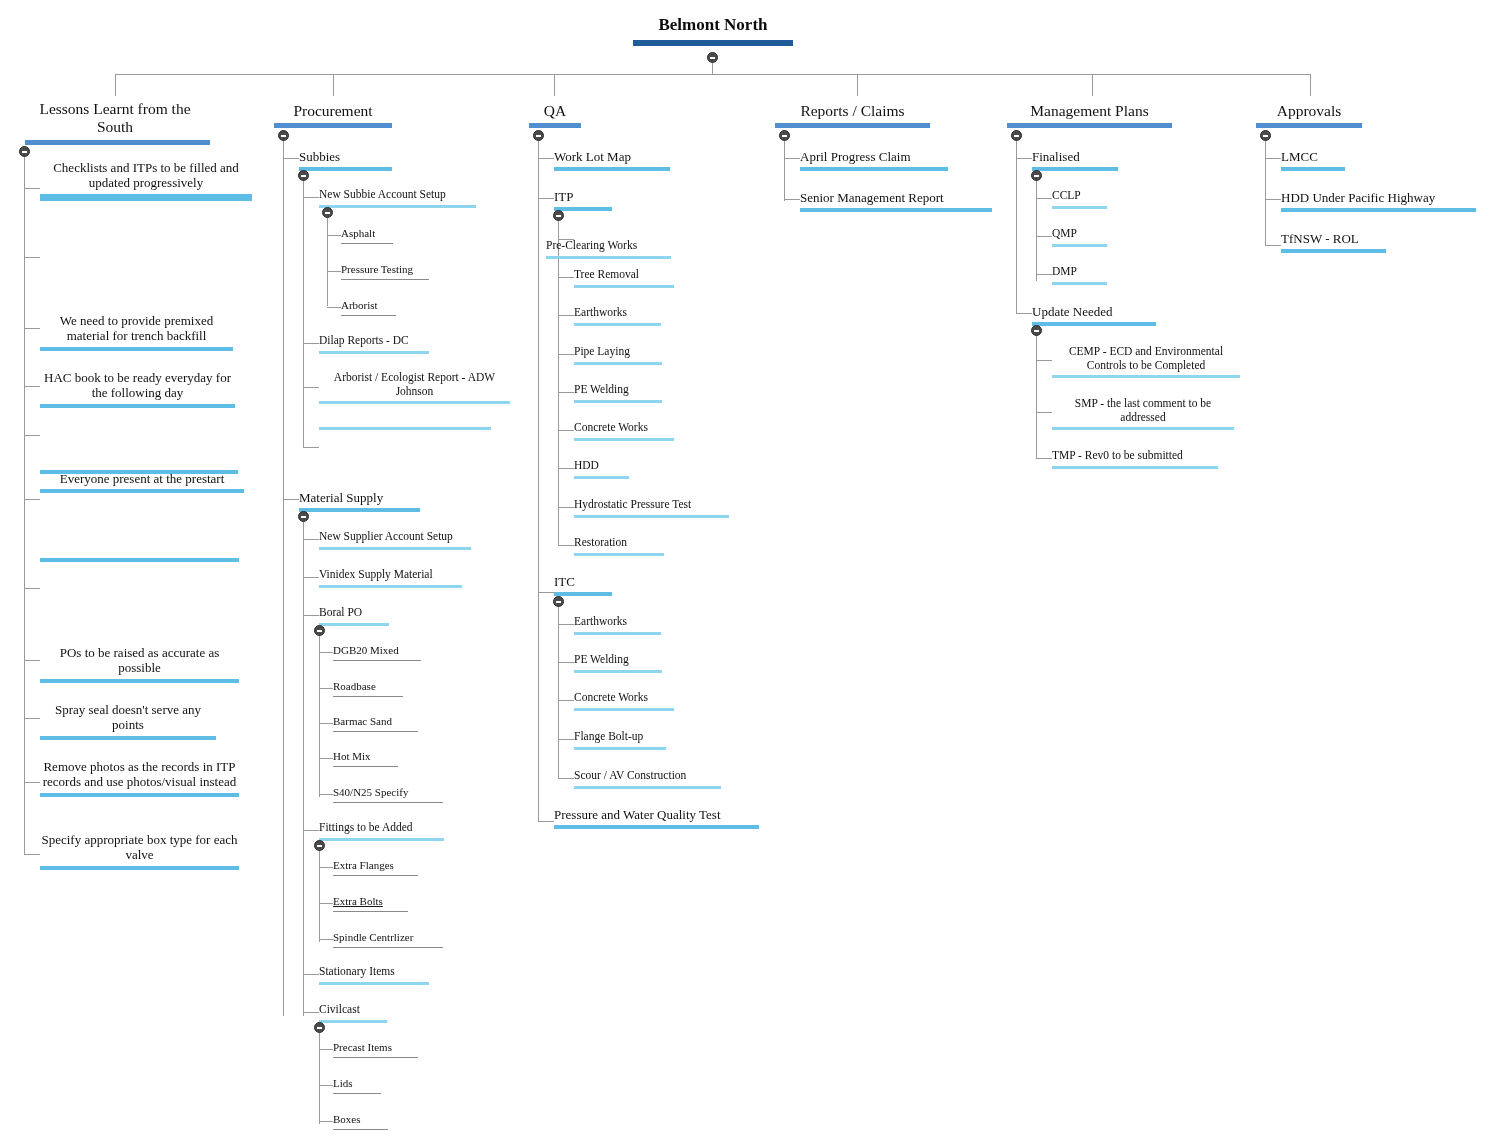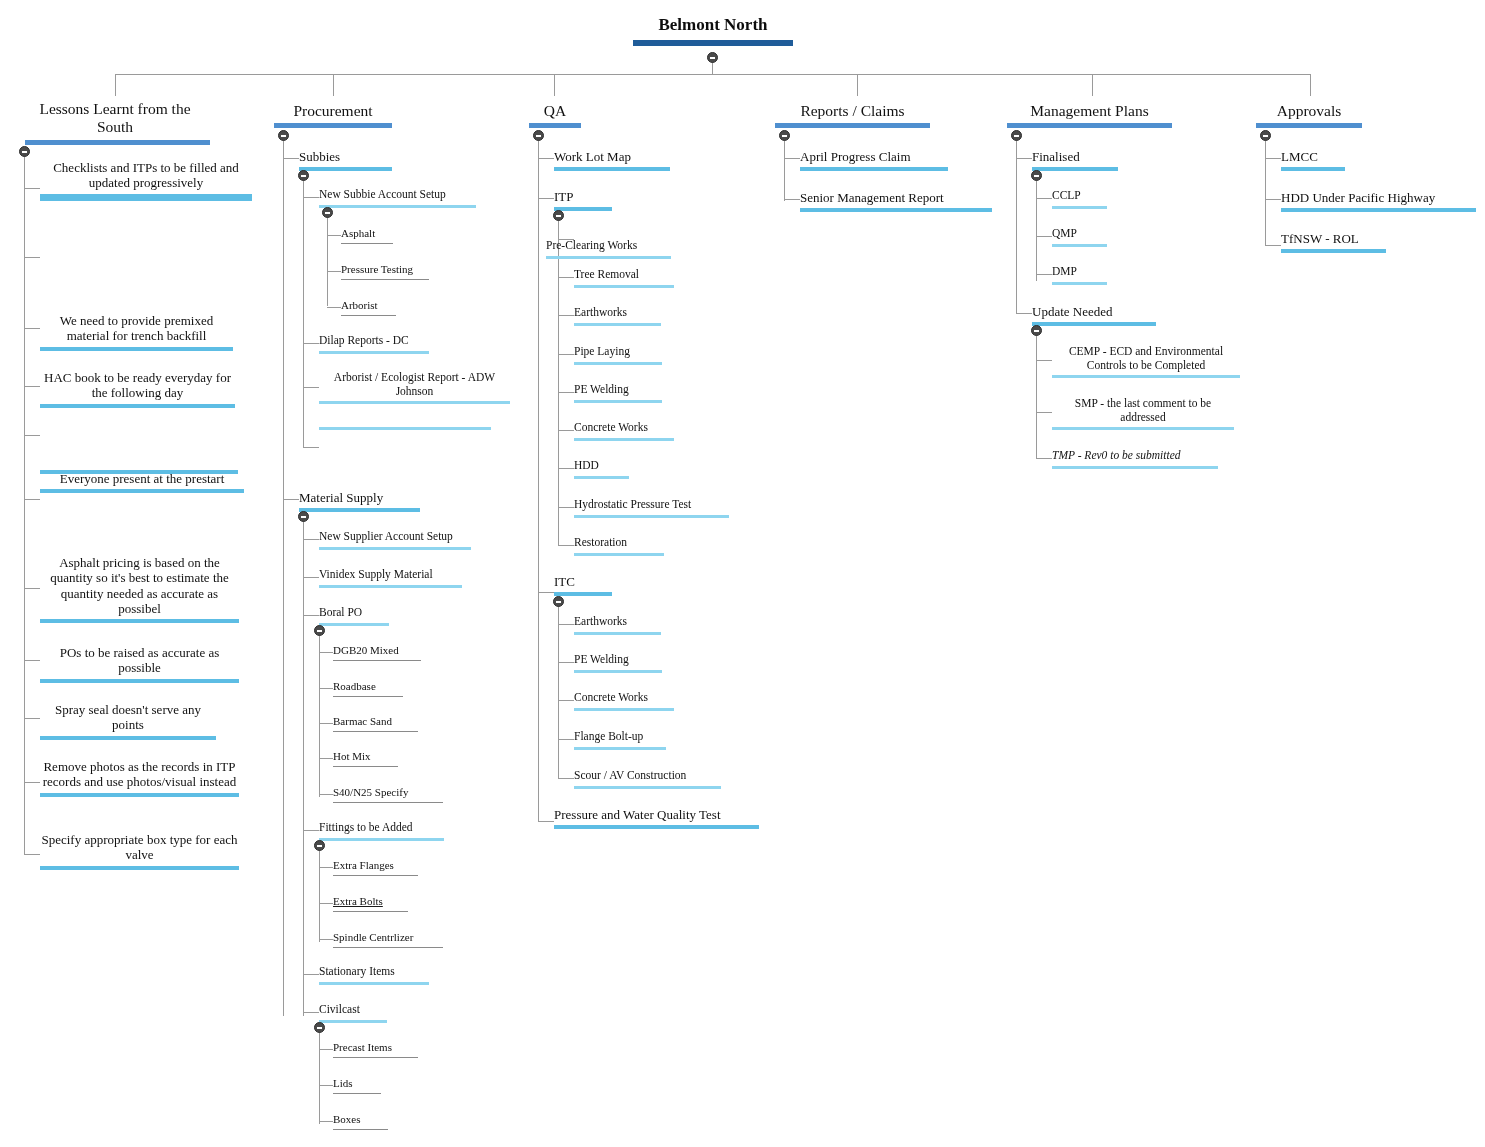--- a/index.html
+++ b/index.html
@@ -145,21 +145,20 @@
   <span class="bar" style="width:204px;"></span>
 </div>
 
 <div class="elbow" style="left:24px; top:499px; width:16px;"></div>
 <div class="node lv2" style="left:40px; top:467px; width:198px;">
   <span class="bar" style="width:198px;"></span>
 </div>
 
 <div class="elbow" style="left:24px; top:588px; width:16px;"></div>
 <div class="node lv2" style="left:40px; top:555px; width:199px;">
-  <span class="label">Asphalt pricing is based on the quantity so it's best to estimate the quantity needed as accurate as possibel</span>
   <span class="bar" style="width:199px;"></span>
 </div>
 
 <div class="elbow" style="left:24px; top:660px; width:16px;"></div>
 <div class="node lv2" style="left:40px; top:645px; width:199px;">
   <span class="label">POs to be raised as accurate as possible</span>
   <span class="bar" style="width:199px;"></span>
 </div>
 
 <div class="elbow" style="left:24px; top:718px; width:16px;"></div>
@@ -539,21 +538,21 @@
   <span class="bar" style="width:188px;"></span>
 </div>
 
 <div class="elbow" style="left:1036px; top:412px; width:16px;"></div>
 <div class="node lv3 align-c" style="left:1052px; top:397px; width:182px;">
   <span class="label">SMP - the last comment to be addressed</span>
   <span class="bar" style="width:182px;"></span>
 </div>
 
 <div class="elbow" style="left:1036px; top:458px; width:16px;"></div>
-<div class="node lv3 align-l" style="left:1052px; top:449px; width:166px;font-style:italic;">
+<div class="node lv3 align-l" style="left:1052px; top:449px; width:166px;">
   <span class="label">TMP - Rev0 to be submitted</span>
   <span class="bar" style="width:166px;"></span>
 </div>
 
 <div class="node lv1" style="left:1256px; top:102px; width:106px;">
   <span class="label">Approvals</span>
   <span class="bar" style="width:106px;"></span>
 </div>
 <div class="toggle" style="left:1260px; top:130px;"></div>
 <div class="spine" style="left:1265px; top:136px; height:110px;"></div>

